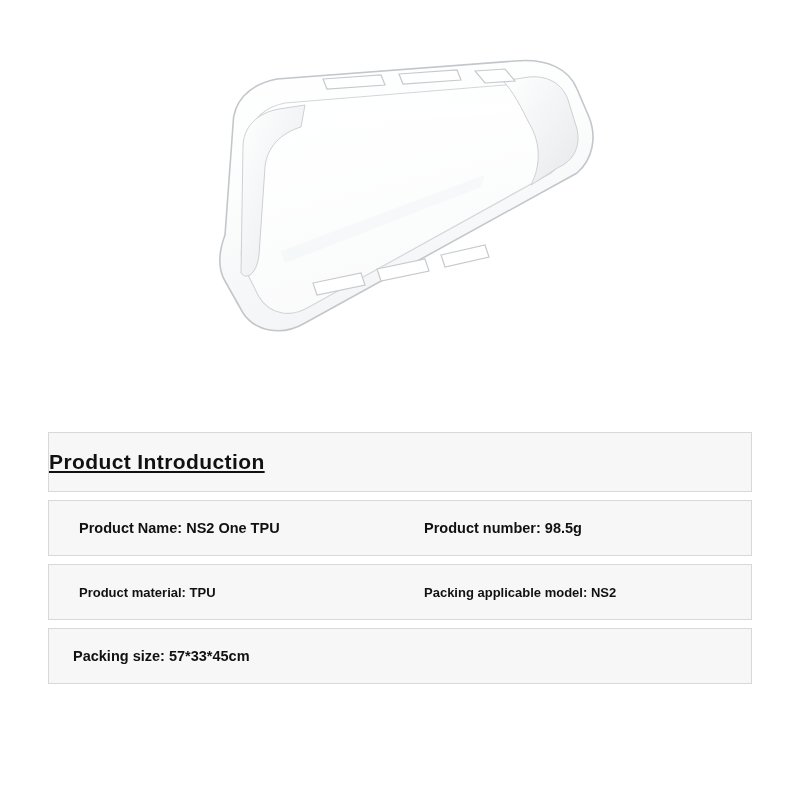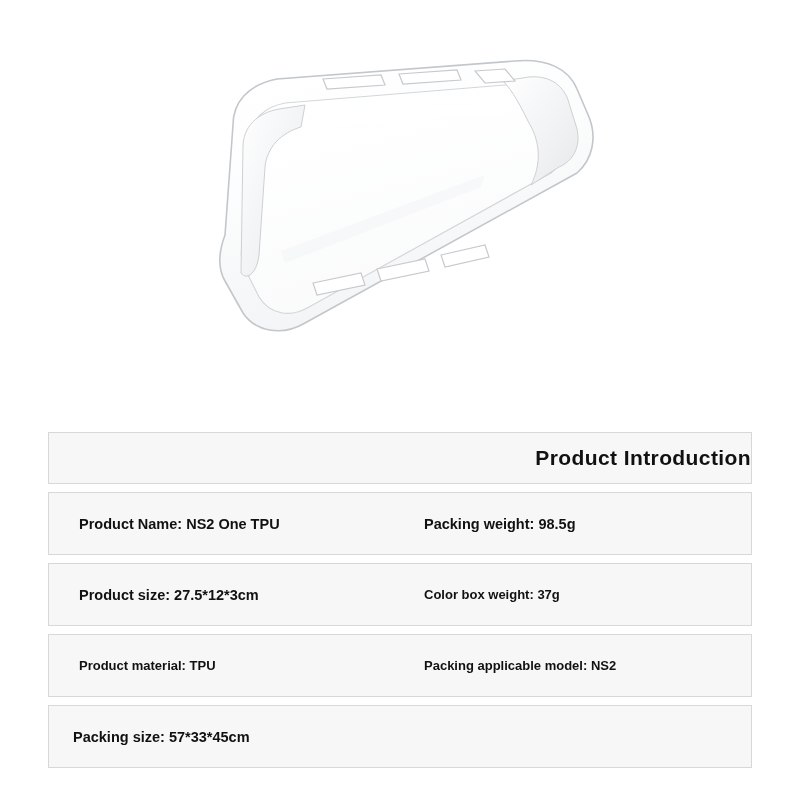--- a/index.html
+++ b/index.html
@@ -49,31 +49,32 @@
   }
   .spec-row {
     box-sizing: border-box;
     border: 1px solid #d8d8d8;
     background: #f7f7f7;
     margin-bottom: 8px;
     display: flex;
     align-items: center;
   }
   .spec-title {
-    height: 52px;
-    justify-content: flex-end;
+    height: 60px;
+    justify-content: flex-start;
+    text-decoration: underline;
   }
   .spec-title .title-text {
     font-size: 21px;
     font-weight: bold;
     letter-spacing: 0.4px;
     color: #111111;
   }
   .spec-pair {
-    height: 63px;
+    height: 56px;
   }
   .cell {
     box-sizing: border-box;
     flex: 1 1 50%;
     padding: 0 28px;
     font-size: 14.5px;
     font-weight: bold;
     color: #111111;
     white-space: nowrap;
     overflow: hidden;
@@ -160,27 +161,23 @@
   </div>
 
   <div class="specs">
 
     <div class="spec-row spec-title">
       <span class="title-text">Product Introduction</span>
     </div>
 
     <div class="spec-row spec-pair">
       <div class="cell left">Product Name: NS2 One TPU</div>
-      <div class="cell right">Packing weight: 98.5g</div>
+      <div class="cell right">Product number: 98.5g</div>
     </div>
 
-    <div class="spec-row spec-pair">
-      <div class="cell left">Product size: 27.5*12*3cm</div>
-      <div class="cell right small">Color box weight: 37g</div>
-    </div>
 
     <div class="spec-row spec-pair">
       <div class="cell left small">Product material: TPU</div>
       <div class="cell right small">Packing applicable model: NS2</div>
     </div>
 
     <div class="spec-row spec-pair">
       <div class="cell right">Packing size: 57*33*45cm</div>
     </div>
 

